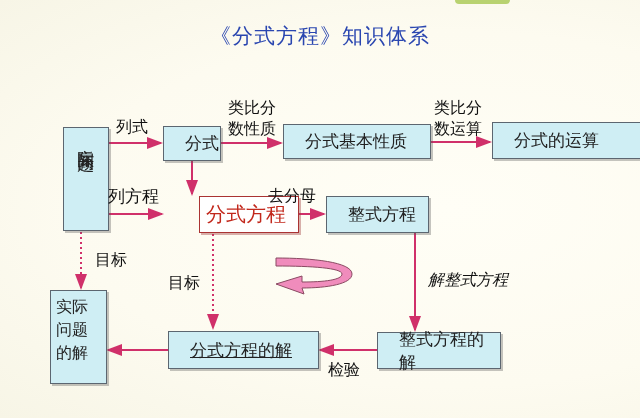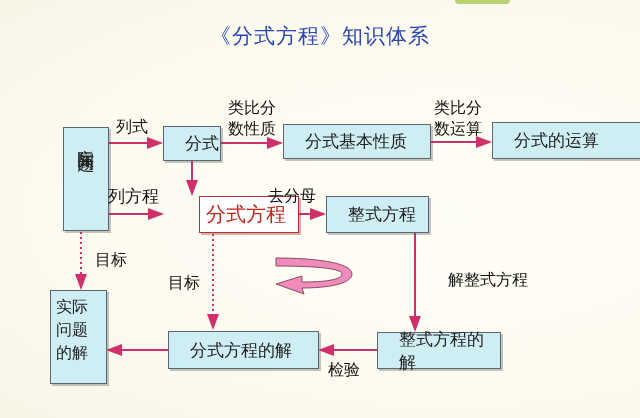--- a/index.html
+++ b/index.html
@@ -85,27 +85,27 @@
 <div class="box" style="left:492px;top:122px;width:152px;height:37px;">分式的运算</div>
 
 <div class="box hl" style="left:164px;top:196px;width:100px;height:37px;margin-left:35px;">分式方程</div>
 
 <div class="box" style="left:326px;top:196px;width:103px;height:37px;">整式方程</div>
 
 <div class="box multi" style="left:50px;top:290px;width:57px;height:94px;">实际
 问题
 的解</div>
 
-<div class="box" style="left:168px;top:331px;width:151px;height:38px;">分式方程的解</div>
+<div class="box" style="left:168px;top:331px;width:151px;height:38px;text-decoration:underline;">分式方程的解</div>
 
 <div class="box" style="left:377px;top:332px;width:124px;height:37px;">整式方程的解</div>
 
 <div class="lbl" style="left:116px;top:117px;">列式</div>
 <div class="lbl" style="left:108px;top:186px;font-size:17px;">列方程</div>
 <div class="lbl" style="left:228px;top:97px;line-height:21px;">类比分
 数性质</div>
 <div class="lbl" style="left:434px;top:97px;line-height:21px;">类比分
 数运算</div>
 <div class="lbl" style="left:268px;top:186px;">去分母</div>
-<div class="lbl" style="left:448px;top:270px;">解整式方程</div>
+<div class="lbl" style="left:428px;top:270px;font-style:italic;">解整式方程</div>
 <div class="lbl" style="left:328px;top:360px;">检验</div>
 <div class="lbl" style="left:95px;top:250px;">目标</div>
 <div class="lbl" style="left:168px;top:273px;">目标</div>
 
 </body></html>

